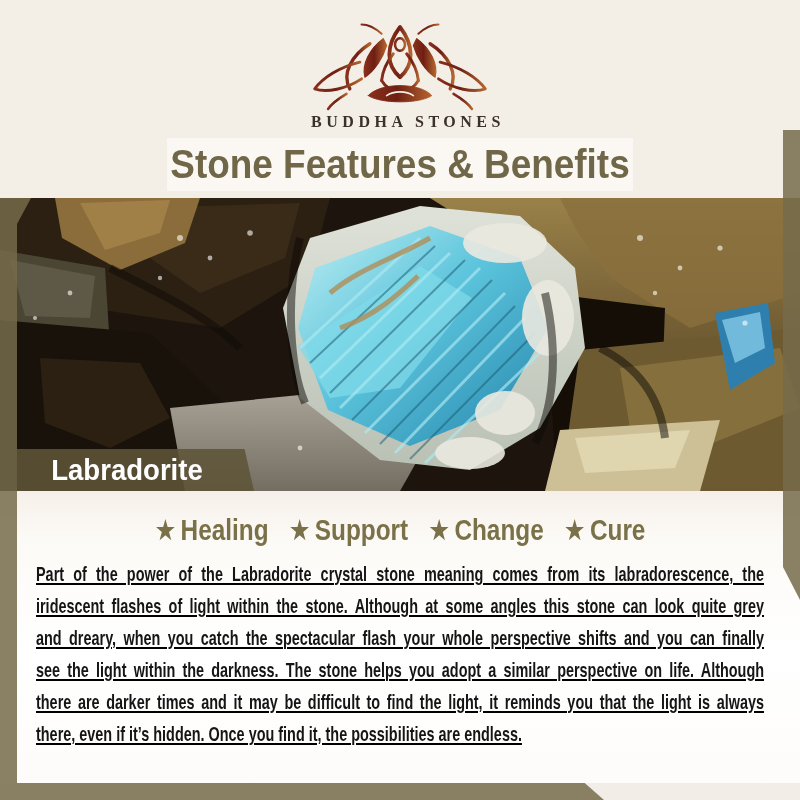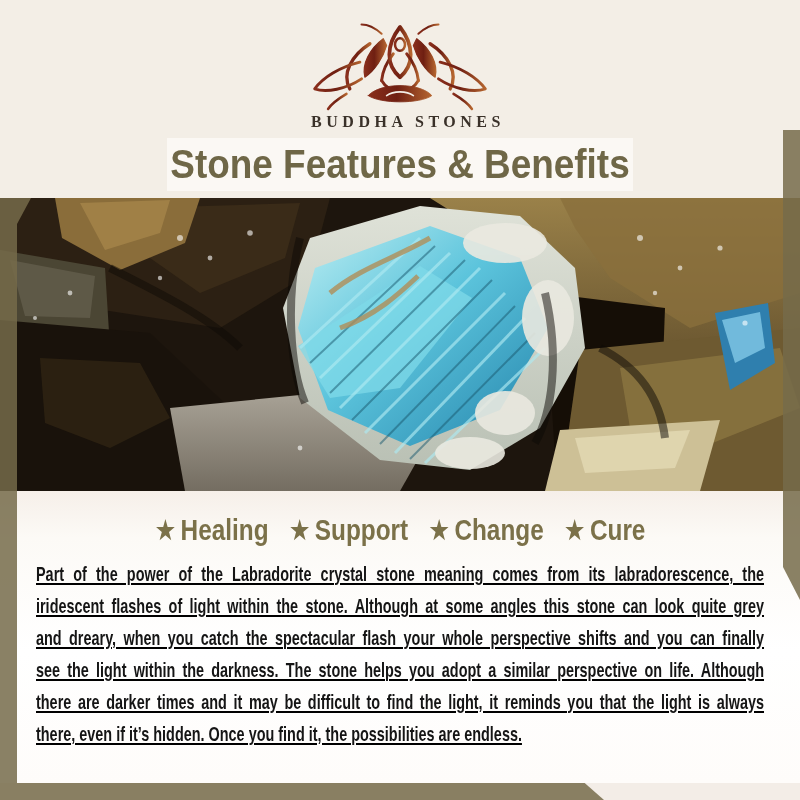--- a/index.html
+++ b/index.html
@@ -209,20 +209,23 @@
           <circle cx="300" cy="250" r="2.4"></circle>
       </g>
     </svg>
   </div>
 
   <div class="ribbon ribbon-left"></div>
   <div class="ribbon ribbon-right"></div>
   <div class="ribbon ribbon-bottom"></div>
   <div class="photo-corner-notch"></div>
 
+  <div class="caption-band">
+    <span class="caption-text">Labradorite</span>
+  </div>
 
   <div class="features">
     <span class="feature">
       <span class="star">★</span>
       <span>Healing</span>
     </span>
     <span class="feature">
       <span class="star">★</span>
       <span>Support</span>
     </span>

